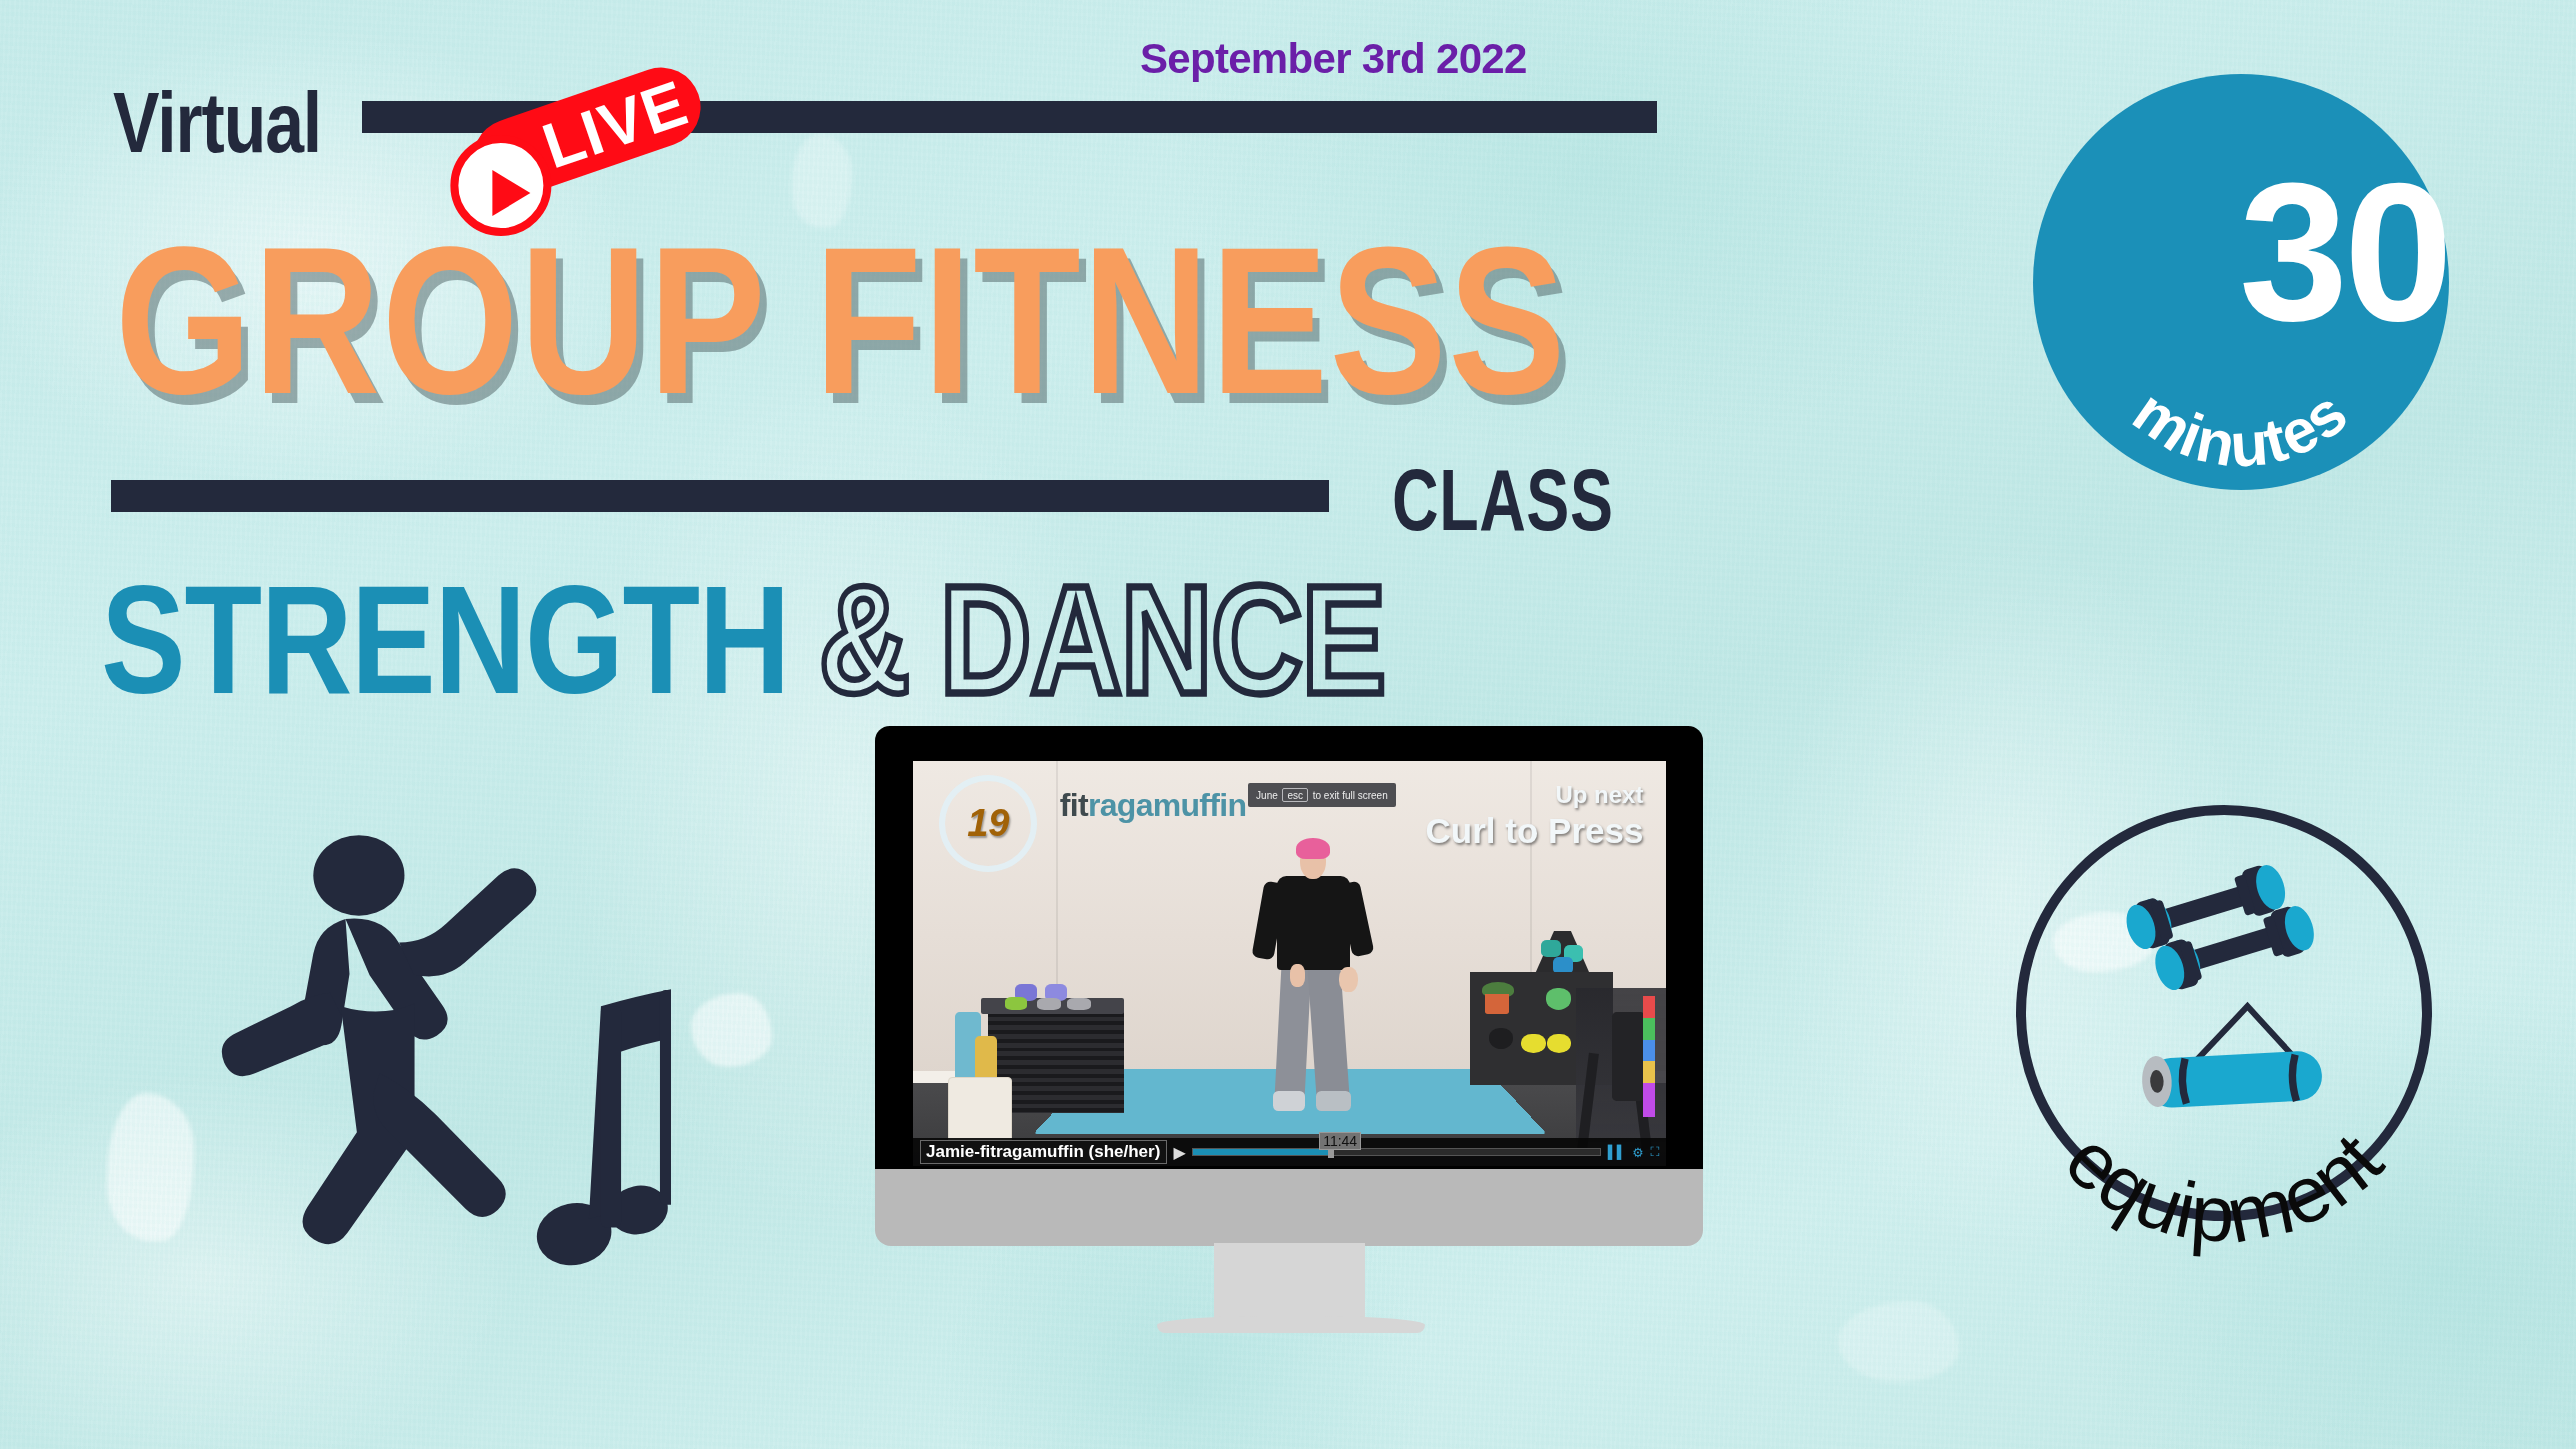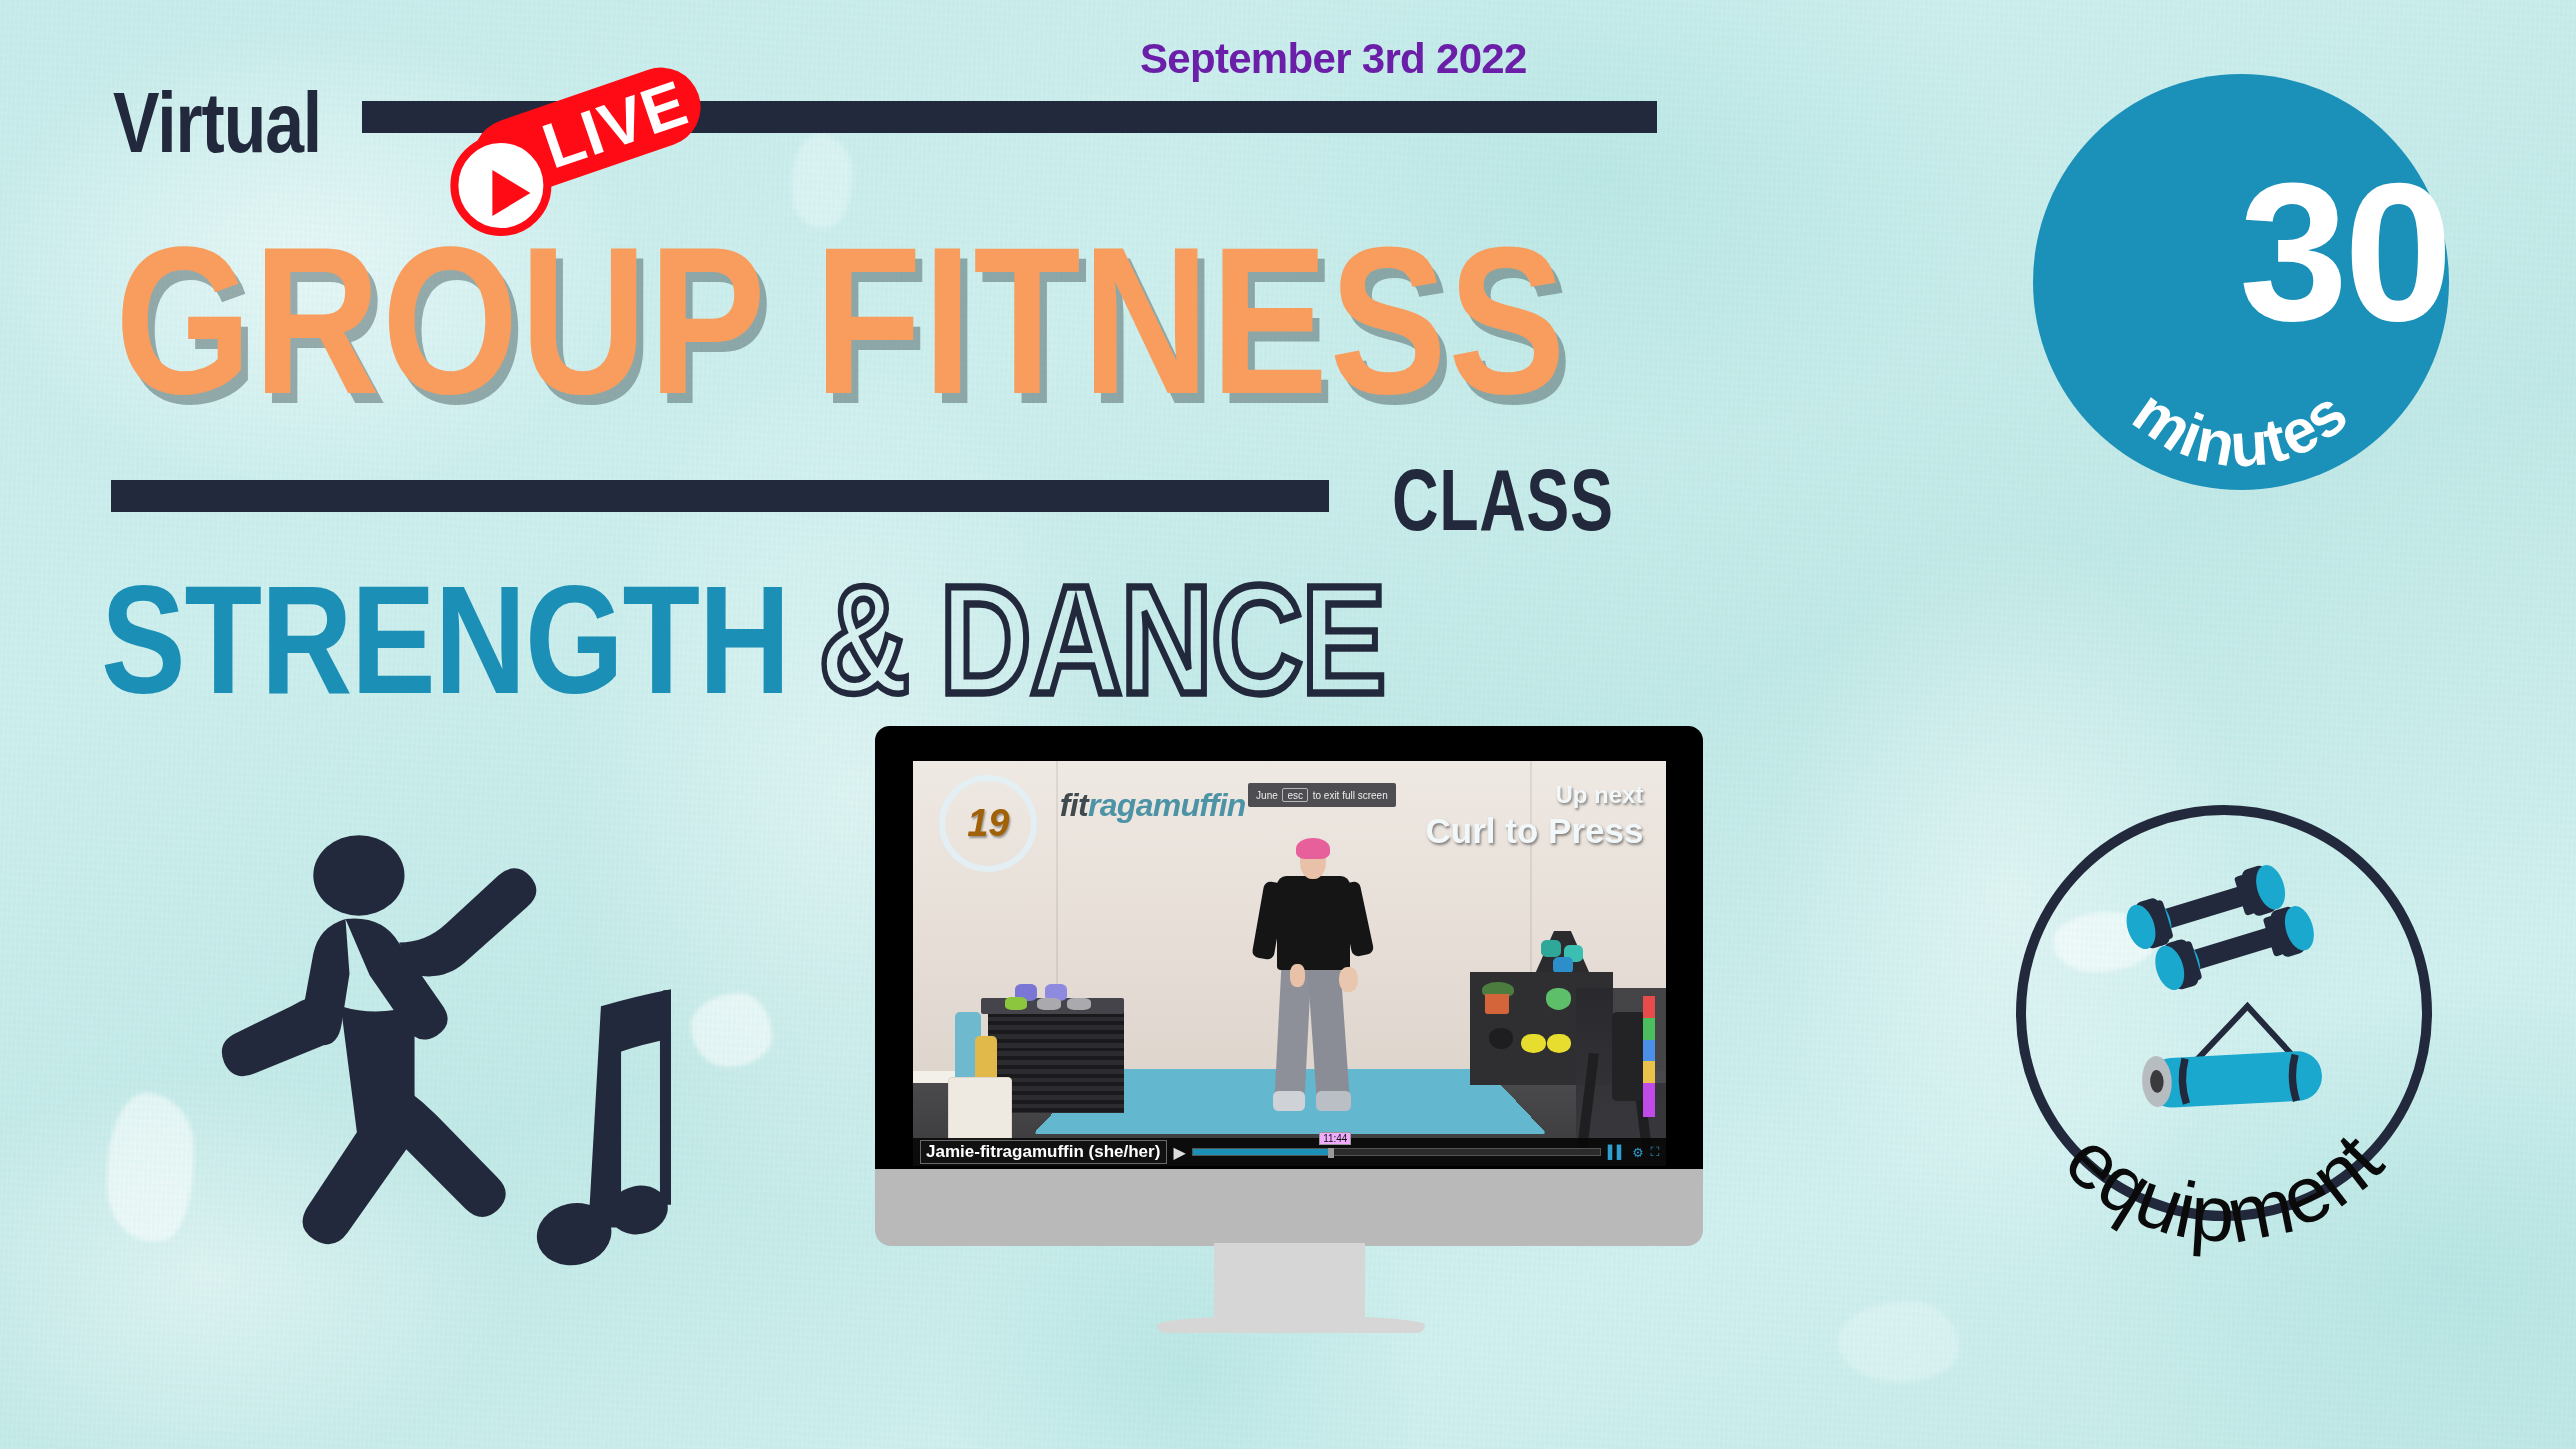--- a/index.html
+++ b/index.html
@@ -256,21 +256,21 @@
     position:absolute; left:3.5%; top:3.5%; width:13%; height:24%;
     border:6px solid rgba(226,240,245,.92); border-radius:50%;
   }
   .hud-num {
     position:absolute; left:3.5%; top:3.5%; width:13%; height:24%;
     display:flex; align-items:center; justify-content:center;
     font-size:38px; font-weight:700; color:#a16207; font-style:italic;
     text-shadow:1.3px 2px 2px rgba(0,0,0,.35);
   }
   .hud-logo { position:absolute; left:19.5%; top:6.5%;
-    font-size:32px; font-weight:900; letter-spacing:-0.7px;font-style:italic; }
+    font-size:32px; font-weight:900; letter-spacing:-0.7px; }
   .hud-logo .a { color:#3f4a4e; }
   .hud-logo .b { color:#4d93a6; }
   .hud-esc {
     position:absolute; left:44.5%; top:5.5%;
     background:#4e4e52; color:#ededed; border-radius:2px;
     padding:4.7px 8px; font-size:10px; display:flex; align-items:center; gap:4.7px;
   }
   .hud-esc .key { border:0.7px solid #b9b9bd; border-radius:2px; padding:0.7px 4px; }
   .hud-upnext {
     position:absolute; right:3%; top:5%; text-align:right; color:#f2f7f9;
@@ -291,22 +291,22 @@
   }
   .player .name {
     background:#111; color:#fff; font-size:17px; font-weight:700;
     padding:1.3px 5.4px; border:0.7px solid #6a6a6a; white-space:nowrap;
   }
   .player .play { color:#ddd; font-size:16px; }
   .player .track { position:relative; flex:1; height:7.4px; background:#2b2b2b; border:0.7px solid #555; }
   .player .fill { position:absolute; left:0; top:0; bottom:0; width:33%; background:#1b8fb5; }
   .player .knob { position:absolute; left:33%; top:-1.3px; width:6px; height:10px; background:#9a9a9a; }
   .player .tip {
-    position:absolute; left:31%; top:-17.4px; background:#f0abfc; color:#111;
-    font-size:10px; padding:0 2.7px; border:0.7px solid #999; white-space:nowrap;
+    position:absolute; left:31%; top:-17.4px; background:#737373; color:#111;
+    font-size:14px; padding:0 2.7px; border:0.7px solid #999; white-space:nowrap;
   }
   .player .ico { color:#2f9fd0; font-size:12.7px; }
 </style>
 </head>
 <body>
 
 <div id="bg">
   <div class="blotch b1"></div>
   <div class="blotch b2"></div>
   <div class="blotch b3"></div>

